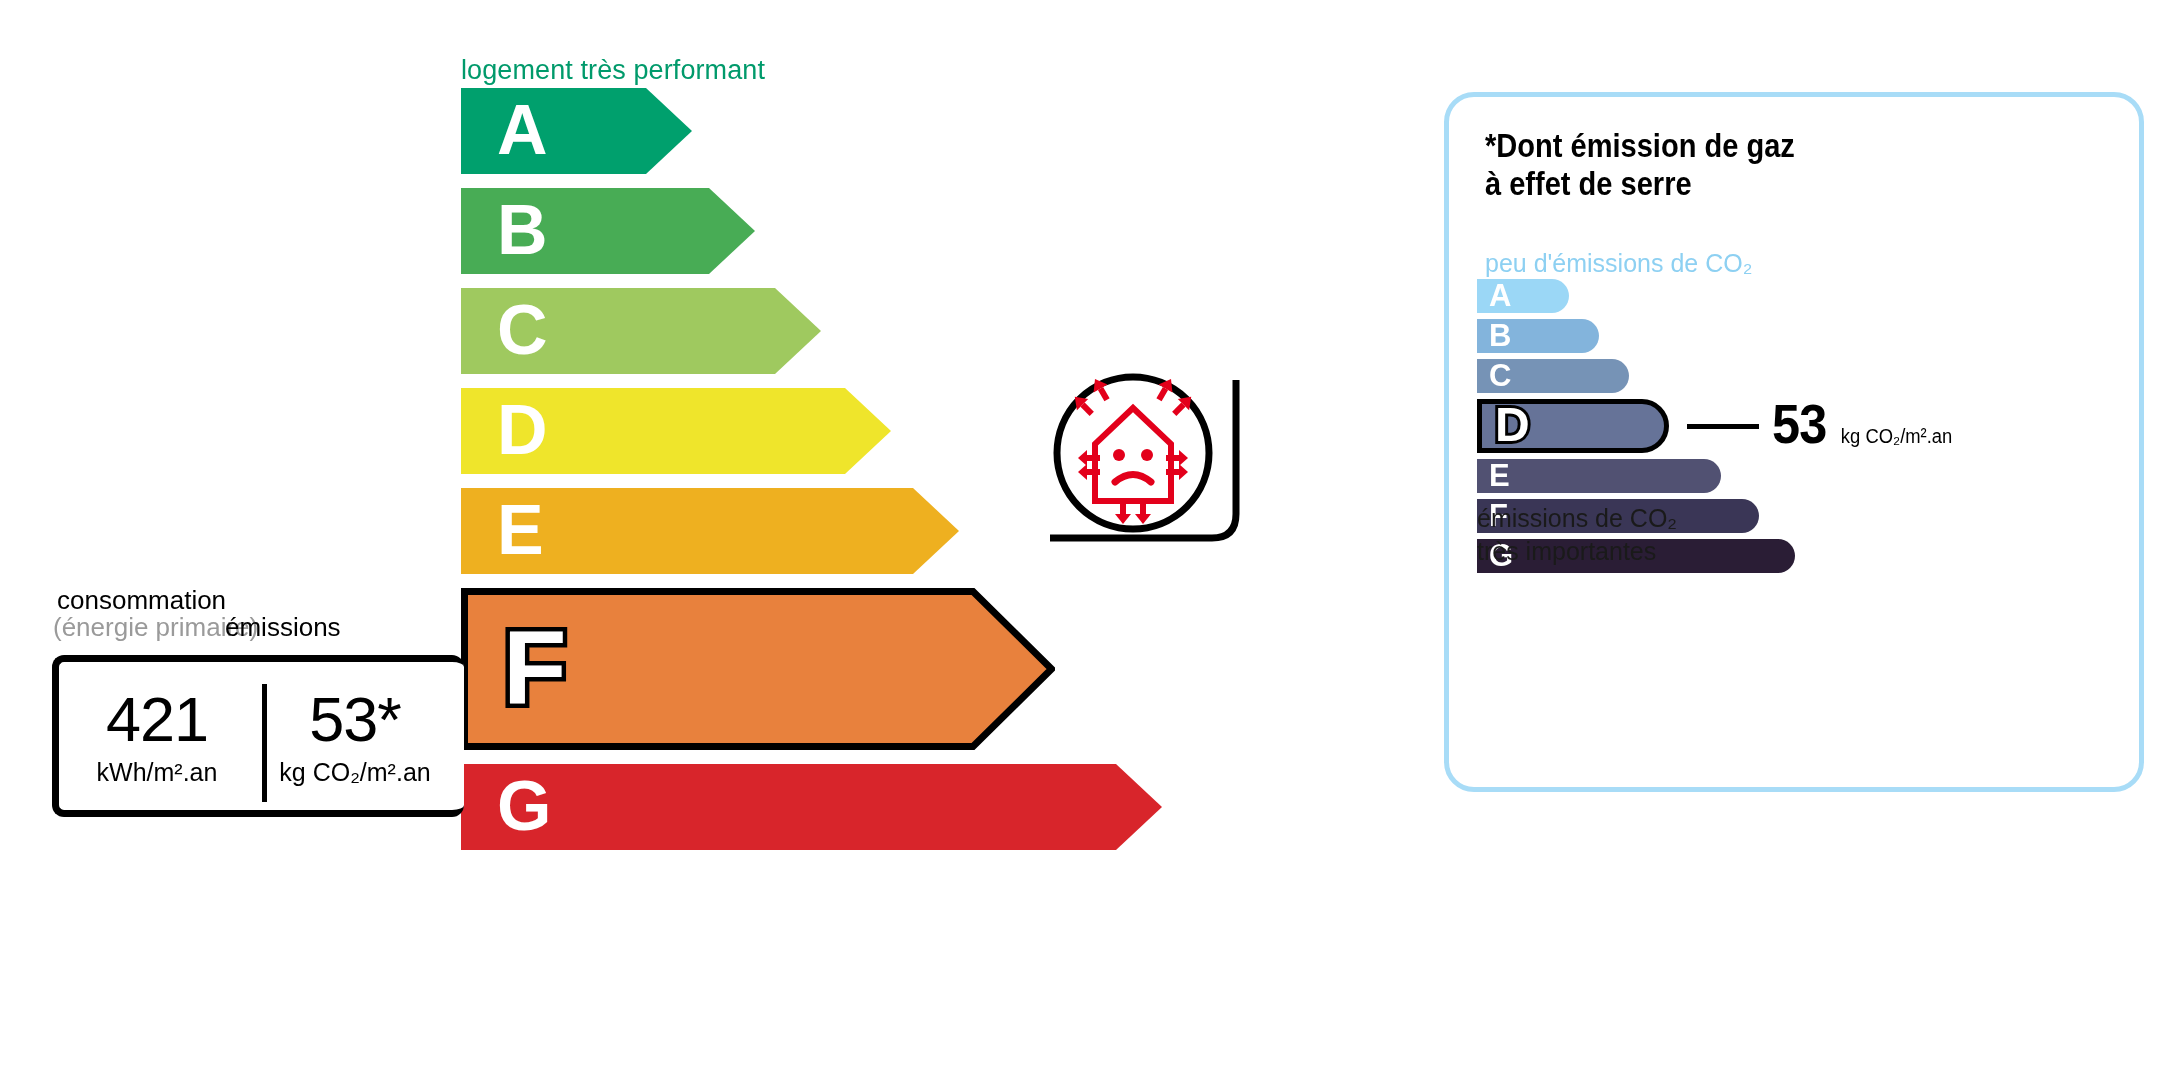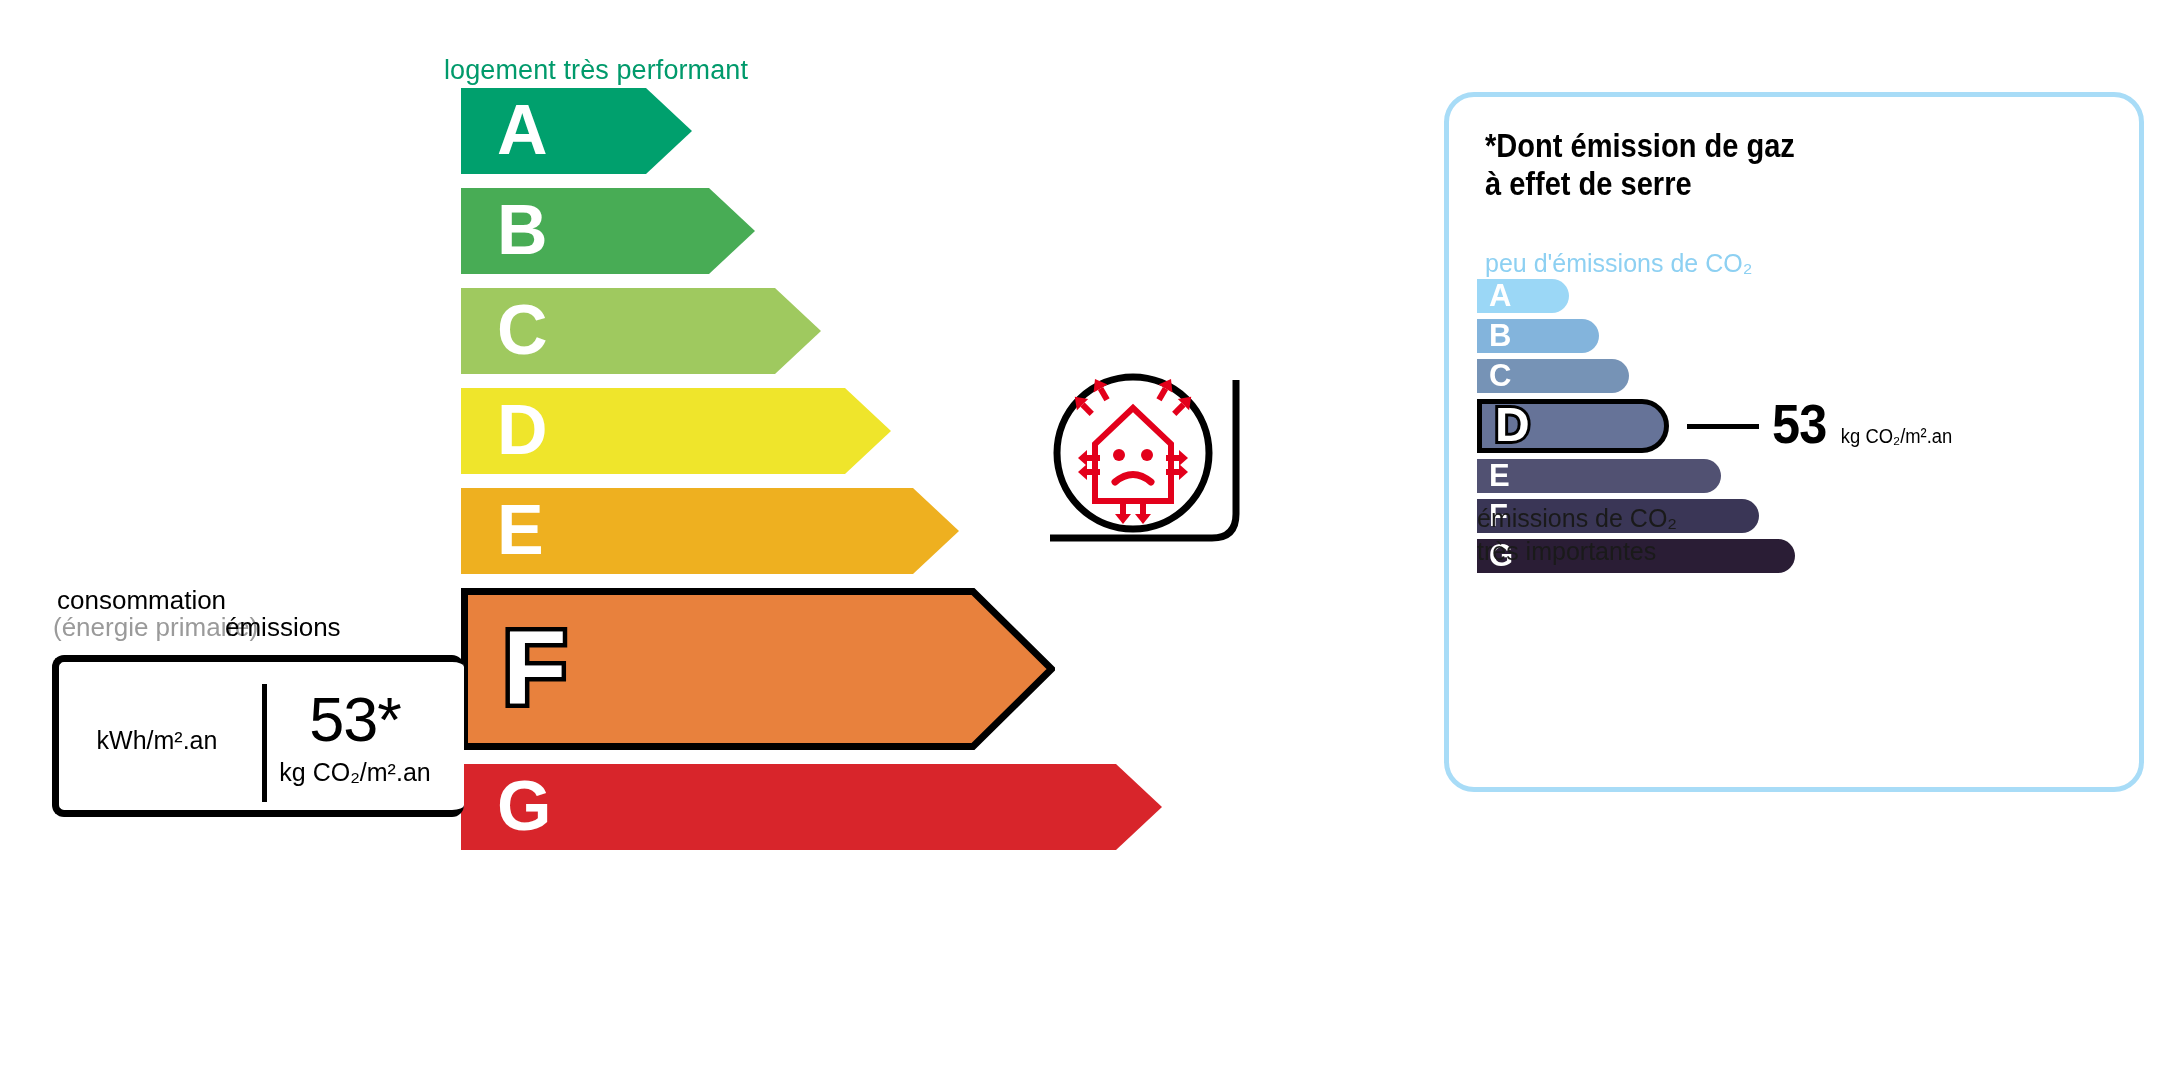--- a/index.html
+++ b/index.html
@@ -30,21 +30,21 @@
     height: 1079px;
   }
 
   .scale-caption {
     position: absolute;
     font-size: 27px;
     letter-spacing: 0.1px;
     white-space: nowrap;
   }
   #caption-top {
-    left: 444px;
+    left: 461px;
     top: 55px;
     color: #009a6b;
   }
   #caption-bottom {
     left: 461px;
     top: 947px;
     color: #dd2222;
   }
 
   .bar-row {
@@ -327,20 +327,21 @@
         </div>
       </div>
 
 
     <div class="box-header" id="hdr-consommation">consommation</div>
     <div class="box-header" id="hdr-energie-primaire">(énergie primaire)</div>
     <div class="box-header" id="hdr-emissions">émissions</div>
 
     <div id="value-box">
       <div class="value-cell primary">
+        <div class="value-number">421</div>
         <div class="value-unit">kWh/m².an</div>
       </div>
       <div id="value-divider"></div>
       <div class="value-cell secondary">
         <div class="value-number">53*</div>
         <div class="value-unit">kg CO₂/m².an</div>
       </div>
     </div>
 
 

